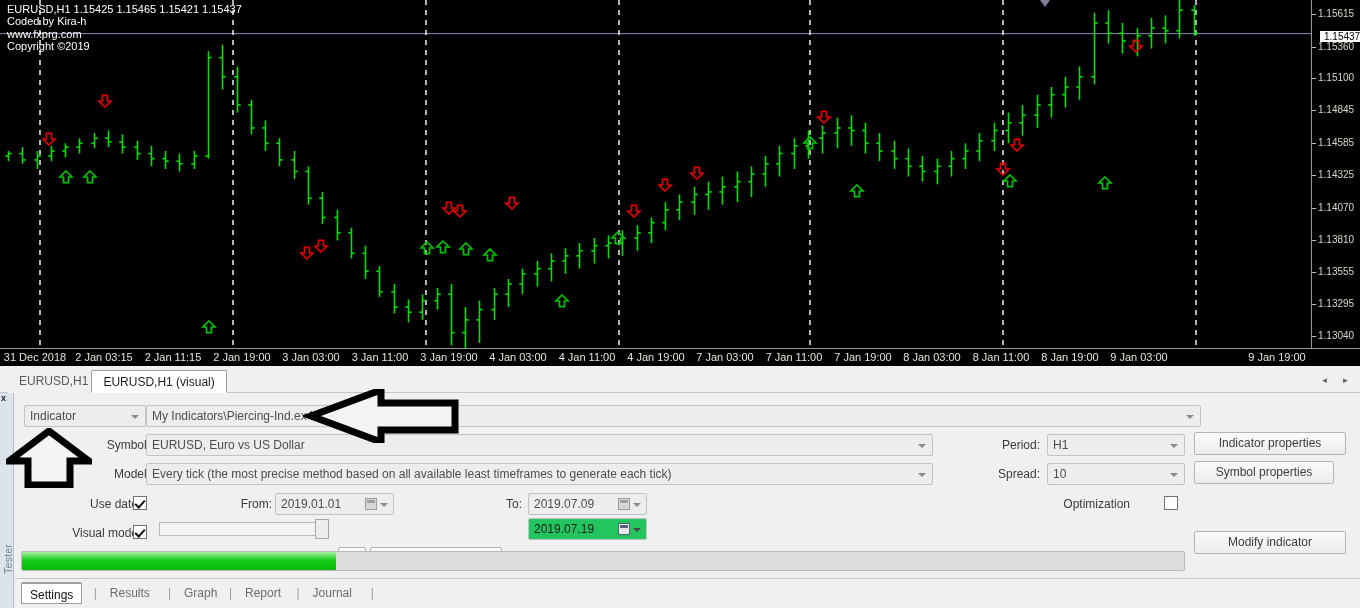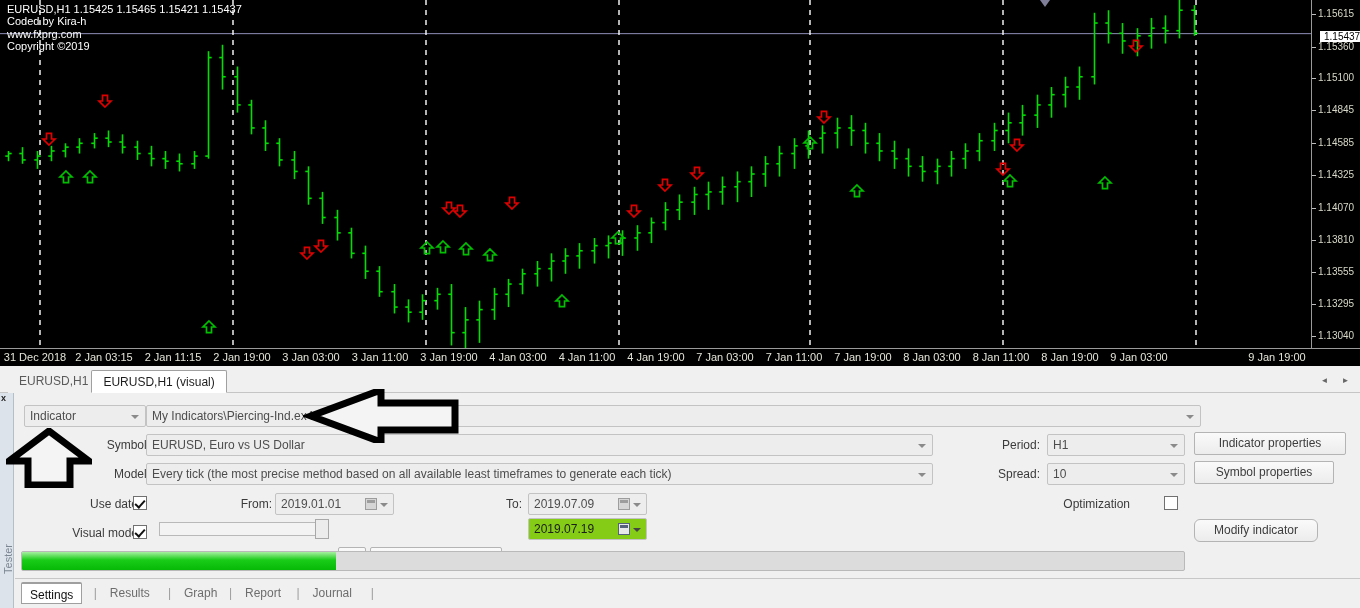--- a/index.html
+++ b/index.html
@@ -195,21 +195,21 @@
     position: absolute;
     background: #ededed;
     border: 1px solid #c3c3c3;
     border-radius: 2px;
     font-size: 12px;
     color: #4d4d4d;
     height: 22px;
     padding: 3px 0 0 5px;
     white-space: nowrap;
   }
-  .datebox.white { background: #84cc16; color: #1d1d1d; }
+  .datebox.white { background: #22c55e; color: #1d1d1d; }
   .cal-icon {
     position: absolute;
     right: 16px; top: 4px;
     width: 12px; height: 12px;
     background: #d6d6d6;
     border: 1px solid #9d9d9d;
   }
   .cal-icon.dark { background: #e8e8e8; border-color: #55627a; }
   .cal-icon::after {
     content: "";
@@ -906,21 +906,21 @@
 
     <div class="fld-label" style="left:445px; top:104px; width:62px;">To:</div>
     <div class="datebox" style="left:513px; top:100px; width:119px;">
       <span>2019.07.09</span>
       <span class="cal-icon"></span>
       <span class="date-arrow"></span>
     </div>
 
     <div class="fld-label" style="left:1015px; top:104px; width:100px;">Optimization</div>
     <div class="chk" style="left:1149px; top:103px;"></div>
-    <div class="btn" style="left:1179px; top:98px; width:124px;border-radius:6px;">Modify indicator</div>
+    <div class="btn" style="left:1179px; top:110px; width:152px;">Modify indicator</div>
 
     <div class="fld-label" style="left:45px; top:133px; width:78px;">Visual mode</div>
     <div class="chk checked" style="left:118px; top:132px;"></div>
 
     <div style="position:absolute; left:144px; top:126px; width:172px; height:20px;">
       <div class="slider-track"></div>
       <div class="slider-thumb"></div>
     </div>
 
     <div class="btn" style="left:323px; top:126px; width:28px;">&gt;&gt;</div>

